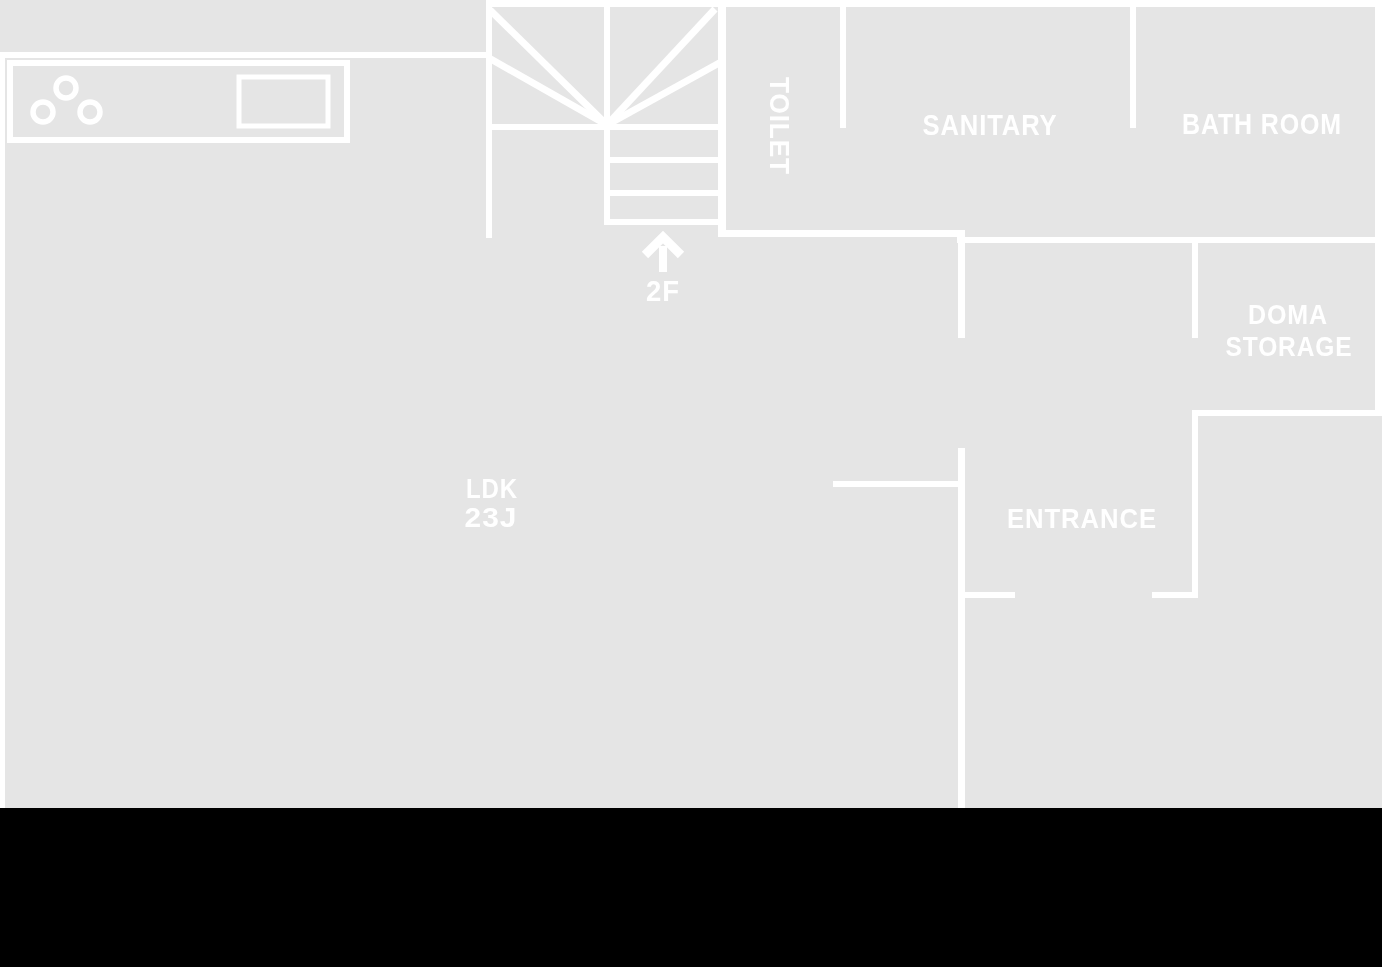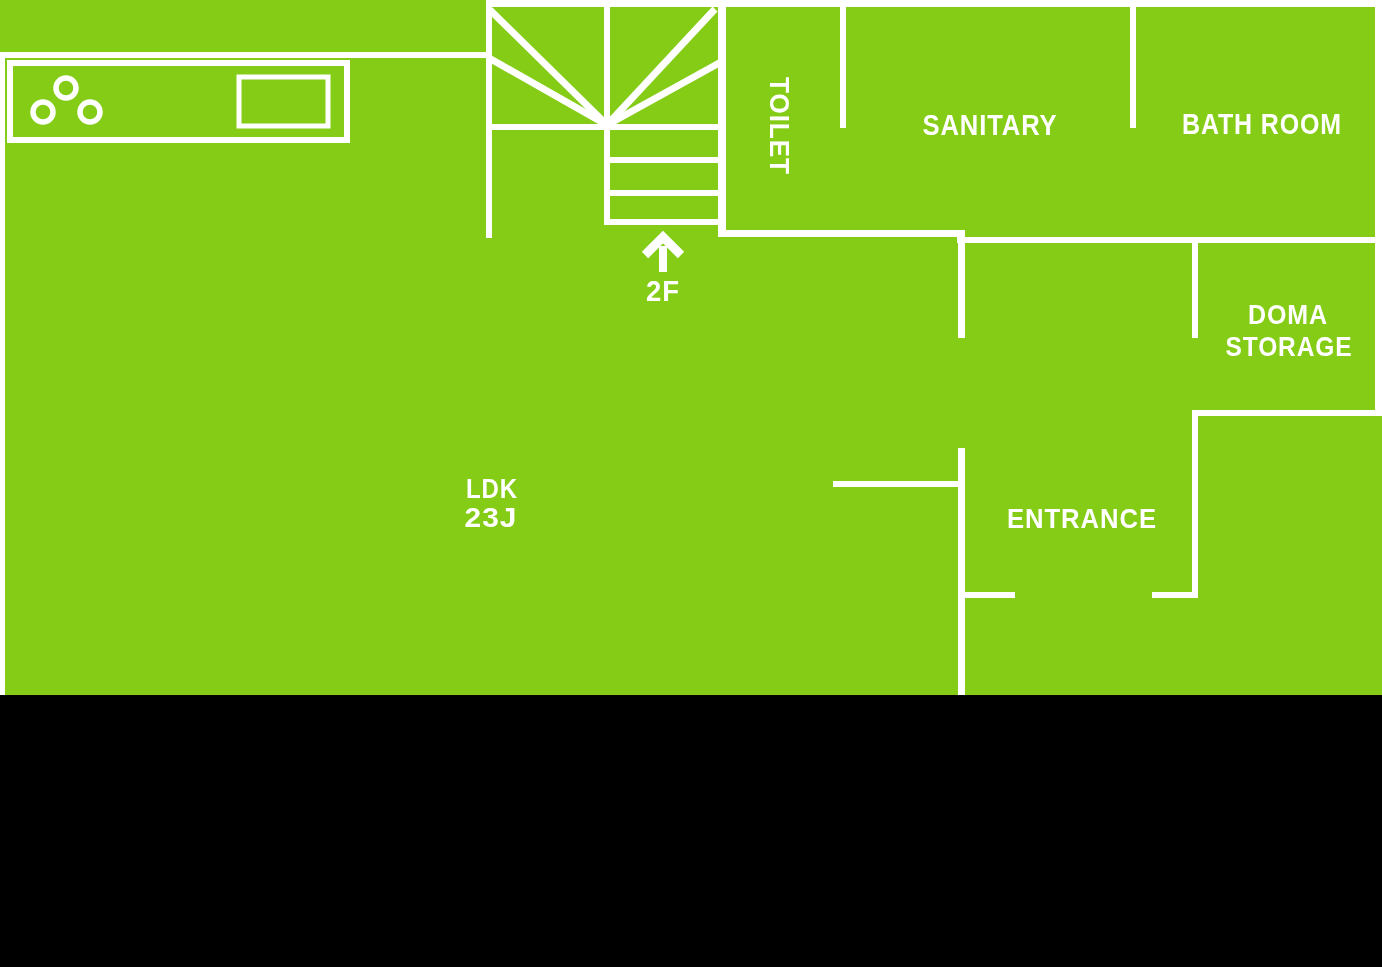--- a/index.html
+++ b/index.html
@@ -3,22 +3,22 @@
 <meta charset="utf-8">
 <style>
   html, body {
     margin: 0;
     padding: 0;
     background: #000000;
   }
   .stage {
     position: relative;
     width: 1382px;
-    height: 695px;
-    background: #84cc16;
+    height: 808px;
+    background: #e5e5e5;
     overflow: hidden;
   }
   svg { display: block; }
   .wall { fill: #ffffff; }
   .wline {
     stroke: #ffffff;
     stroke-width: 7;
     fill: none;
   }
   .furniture {

